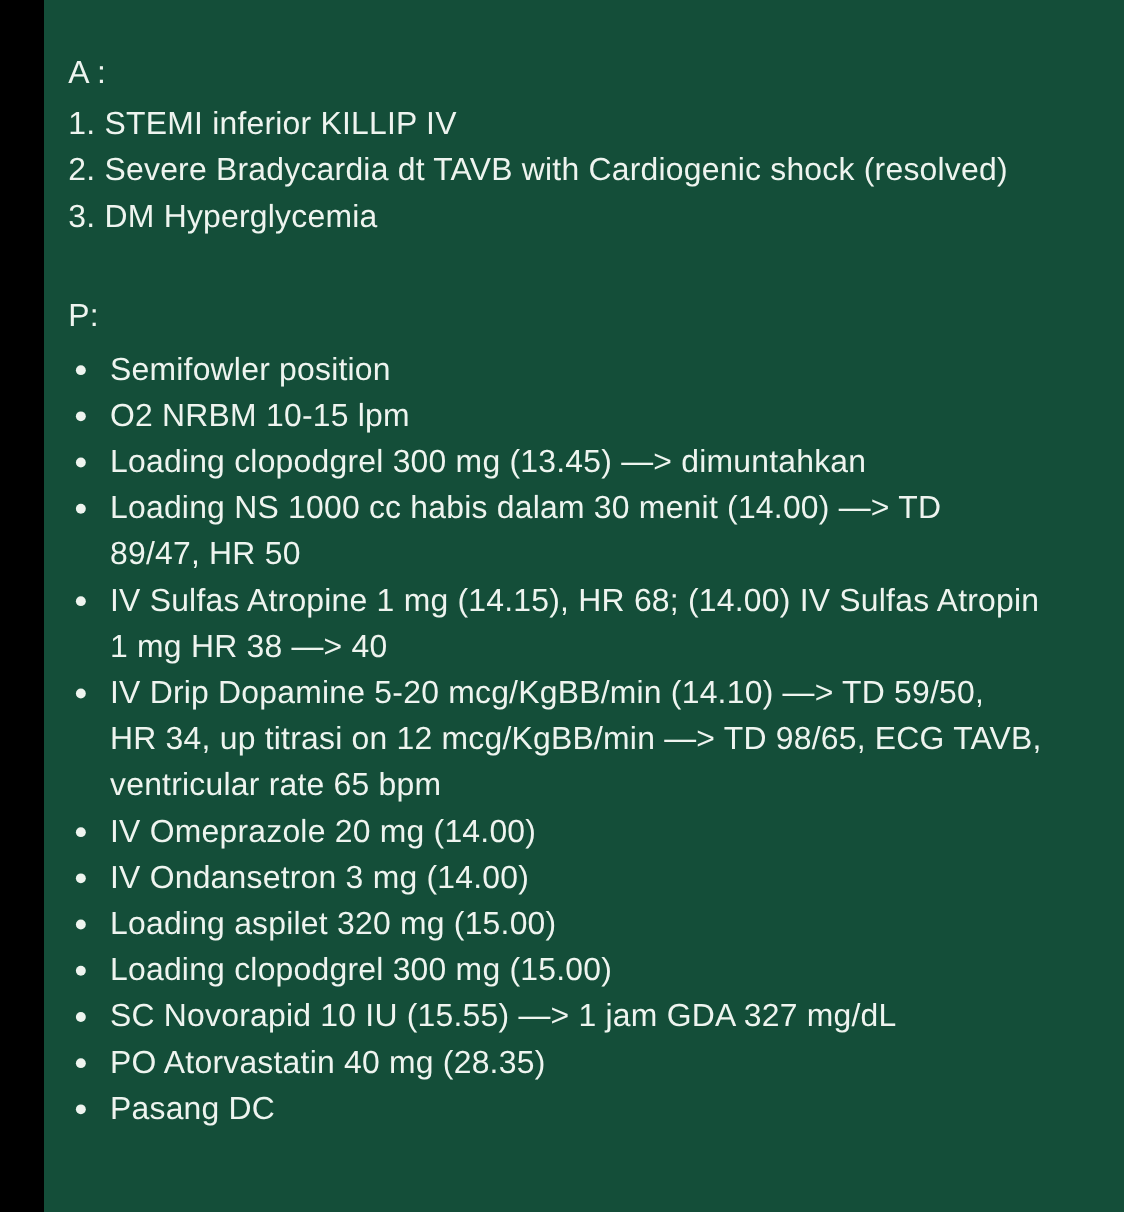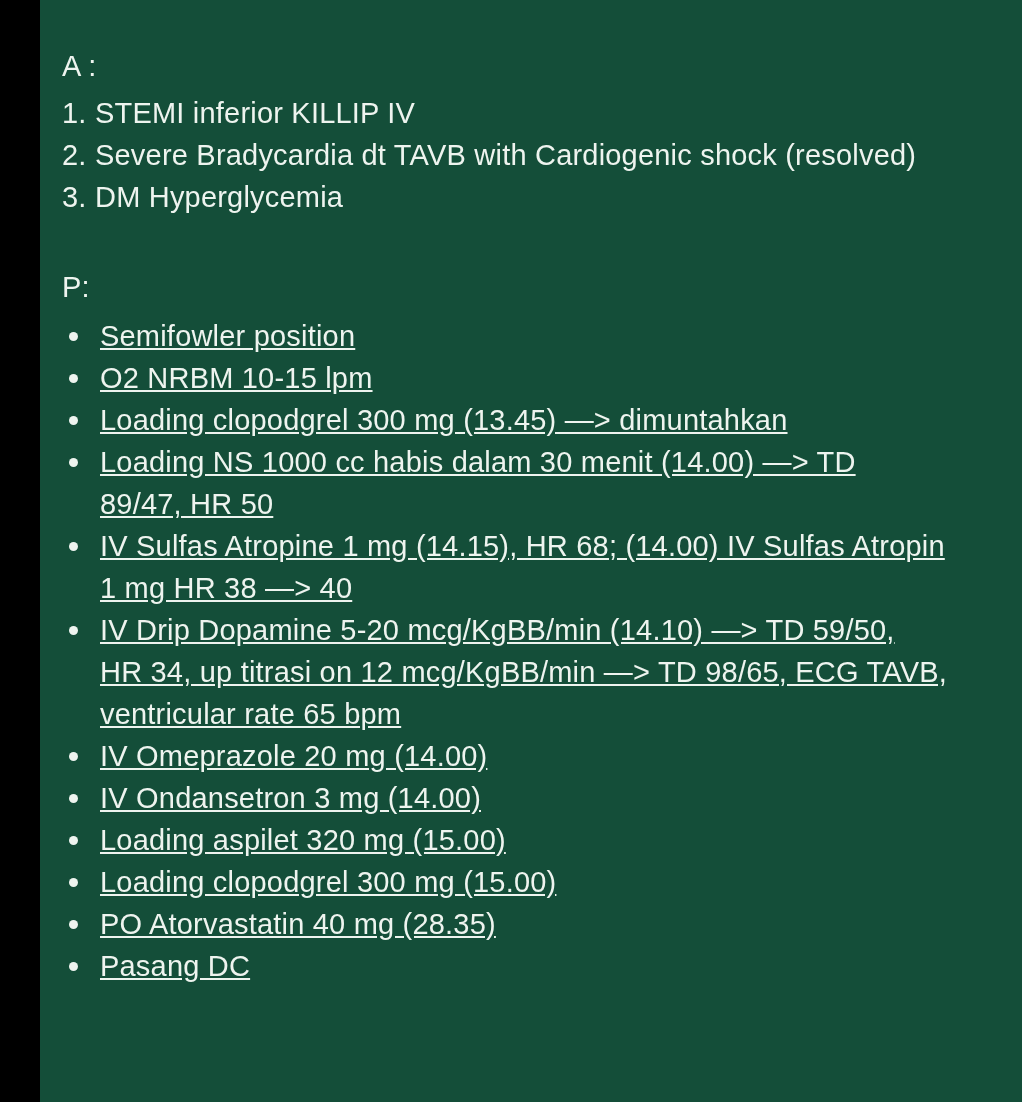--- a/index.html
+++ b/index.html
@@ -71,21 +71,20 @@
     left: 7px;
     top: 17px;
     width: 9px;
     height: 9px;
     border-radius: 50%;
     background: var(--text, #eef4ef);
   }
   .p-text {
     flex: 1 1 auto;
     white-space: pre-line;
-    text-decoration: underline;
   }
 </style>
 </head>
 <body>
 
 <div class="screen">
   <div class="left-bar"></div>
 
   <div class="note">
     <div class="content">
@@ -185,20 +184,26 @@
               <span class="p-text">Loading aspilet 320 mg (15.00)</span>
             </div>
 
             <div class="p-item">
               <span class="p-marker">
                 <span class="p-dot"></span>
               </span>
               <span class="p-text">Loading clopodgrel 300 mg (15.00)</span>
             </div>
 
+            <div class="p-item">
+              <span class="p-marker">
+                <span class="p-dot"></span>
+              </span>
+              <span class="p-text">SC Novorapid 10 IU (15.55) —&gt; 1 jam GDA 327 mg/dL</span>
+            </div>
 
             <div class="p-item">
               <span class="p-marker">
                 <span class="p-dot"></span>
               </span>
               <span class="p-text">PO Atorvastatin 40 mg (28.35)</span>
             </div>
 
             <div class="p-item">
               <span class="p-marker">

